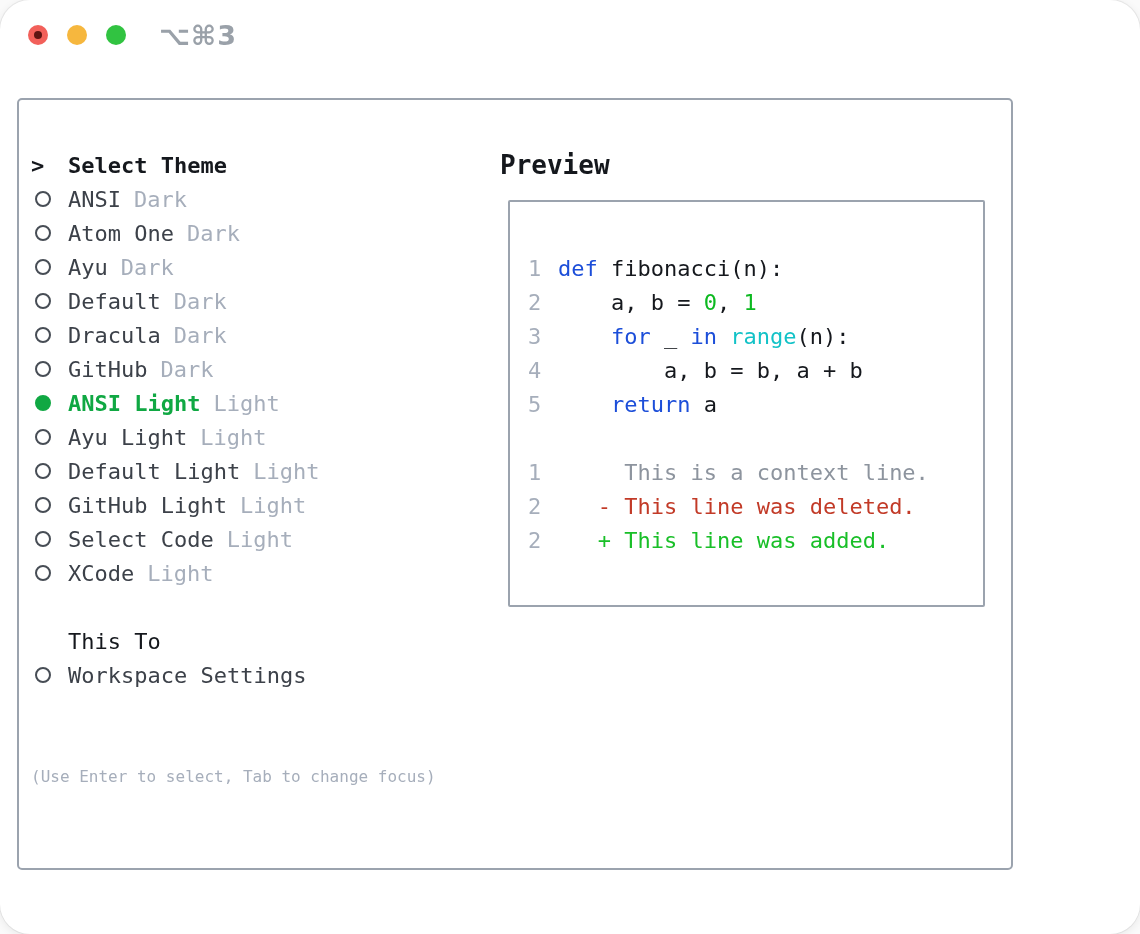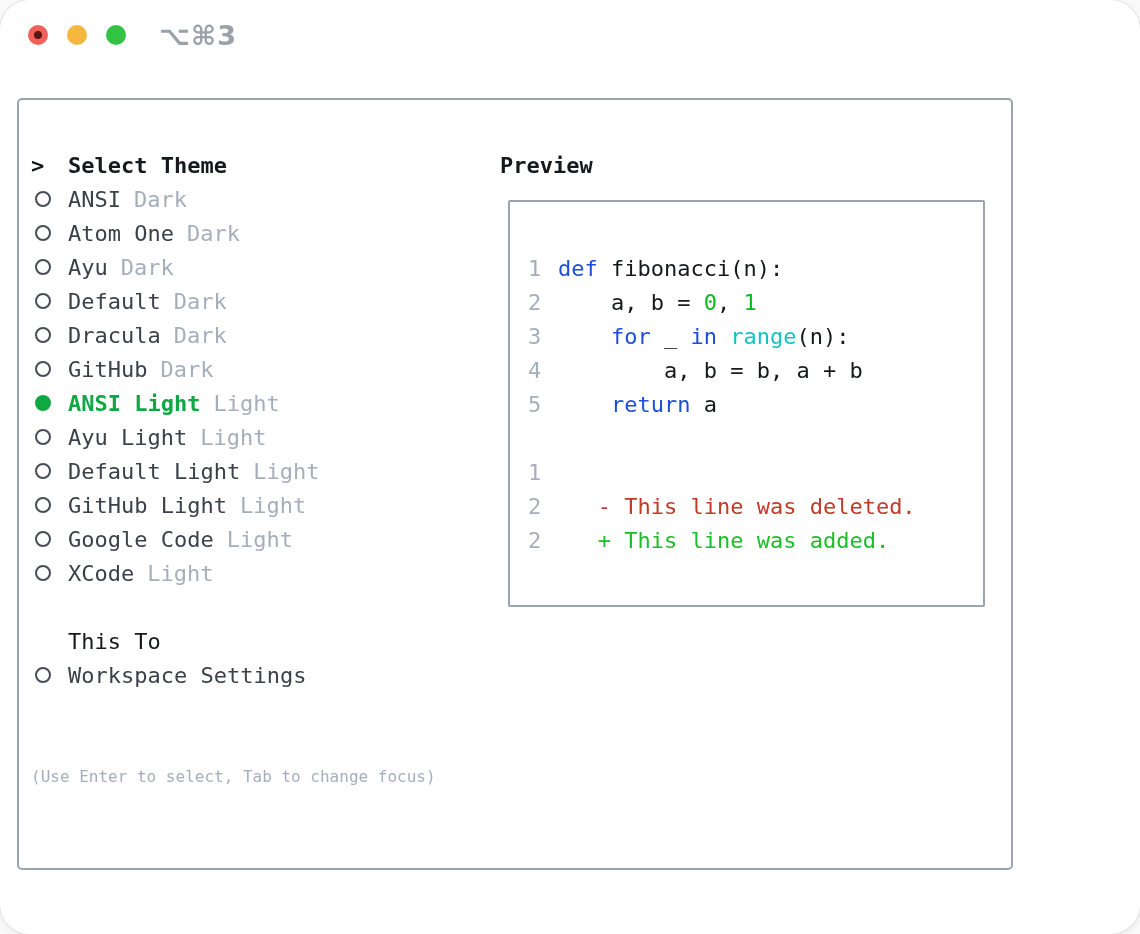--- a/index.html
+++ b/index.html
@@ -59,21 +59,21 @@
   .row.section-row .name{color:var(--heading-text);}
   .row .name.sel{color:var(--accent-green);font-weight:bold;}
   .row .tag{margin-left:13px;color:var(--muted-gray);white-space:pre;}
   .hint{
     position:absolute;left:12px;top:660px;width:412px;
     font-size:16px;line-height:34px;color:var(--muted-gray);
   }
   
   .preview-title{
     position:absolute;left:481px;top:48px;height:34px;display:flex;align-items:center;
-    font-size:22px;font-weight:bold;color:var(--heading-text);
+    font-size:26px;font-weight:bold;color:var(--heading-text);
   }
   .preview-box{
     position:absolute;left:489px;top:100px;width:477px;height:407px;
     border:2px solid var(--border-gray);border-radius:2px;background:#fff;
     padding:49px 0 0 18px;overflow:hidden;
   }
   .cline{height:34px;display:flex;align-items:center;font-size:22px;white-space:pre;}
   .ln{width:30px;flex:none;color:var(--muted-gray);}
   .code{white-space:pre;color:var(--heading-text);}
   .tok-kw{color:var(--keyword-blue);}
@@ -177,21 +177,21 @@
           <span class="marker">
             <span class="dot"></span>
           </span>
           <span class="name">GitHub Light</span>
           <span class="tag">Light</span>
         </div>
         <div class="row">
           <span class="marker">
             <span class="dot"></span>
           </span>
-          <span class="name">Google Code</span>
+          <span class="name">Select Code</span>
           <span class="tag">Light</span>
         </div>
         <div class="row">
           <span class="marker">
             <span class="dot"></span>
           </span>
           <span class="name">XCode</span>
           <span class="tag">Light</span>
         </div>
       </div>
@@ -216,20 +216,20 @@
 
     <div class="preview-box">
       <div id="code-lines">
           <div class="cline"><span class="ln">1</span><span class="code"><span class="tok-kw">def</span><span class="tok-pl"> fibonacci(n):</span></span></div>
           <div class="cline"><span class="ln">2</span><span class="code"><span class="tok-pl">    a, b = </span><span class="tok-num">0</span><span class="tok-pl">, </span><span class="tok-num">1</span></span></div>
           <div class="cline"><span class="ln">3</span><span class="code"><span class="tok-pl">    </span><span class="tok-kw">for</span><span class="tok-pl"> _ </span><span class="tok-kw">in</span><span class="tok-pl"> </span><span class="tok-fn">range</span><span class="tok-pl">(n):</span></span></div>
           <div class="cline"><span class="ln">4</span><span class="code"><span class="tok-pl">        a, b = b, a + b</span></span></div>
           <div class="cline"><span class="ln">5</span><span class="code"><span class="tok-pl">    </span><span class="tok-kw">return</span><span class="tok-pl"> a</span></span></div>
         </div>
       <div class="diff-lines" id="diff-lines">
-          <div class="cline"><span class="ln">1</span></div>
+          <div class="cline"><span class="ln">1</span><span class="dtext context">     This is a context line.</span></div>
           <div class="cline"><span class="ln">2</span><span class="dtext deleted">   - This line was deleted.</span></div>
           <div class="cline"><span class="ln">2</span><span class="dtext added">   + This line was added.</span></div>
         </div>
     </div>
 
   </div>
 </div>
 
 </body></html>

